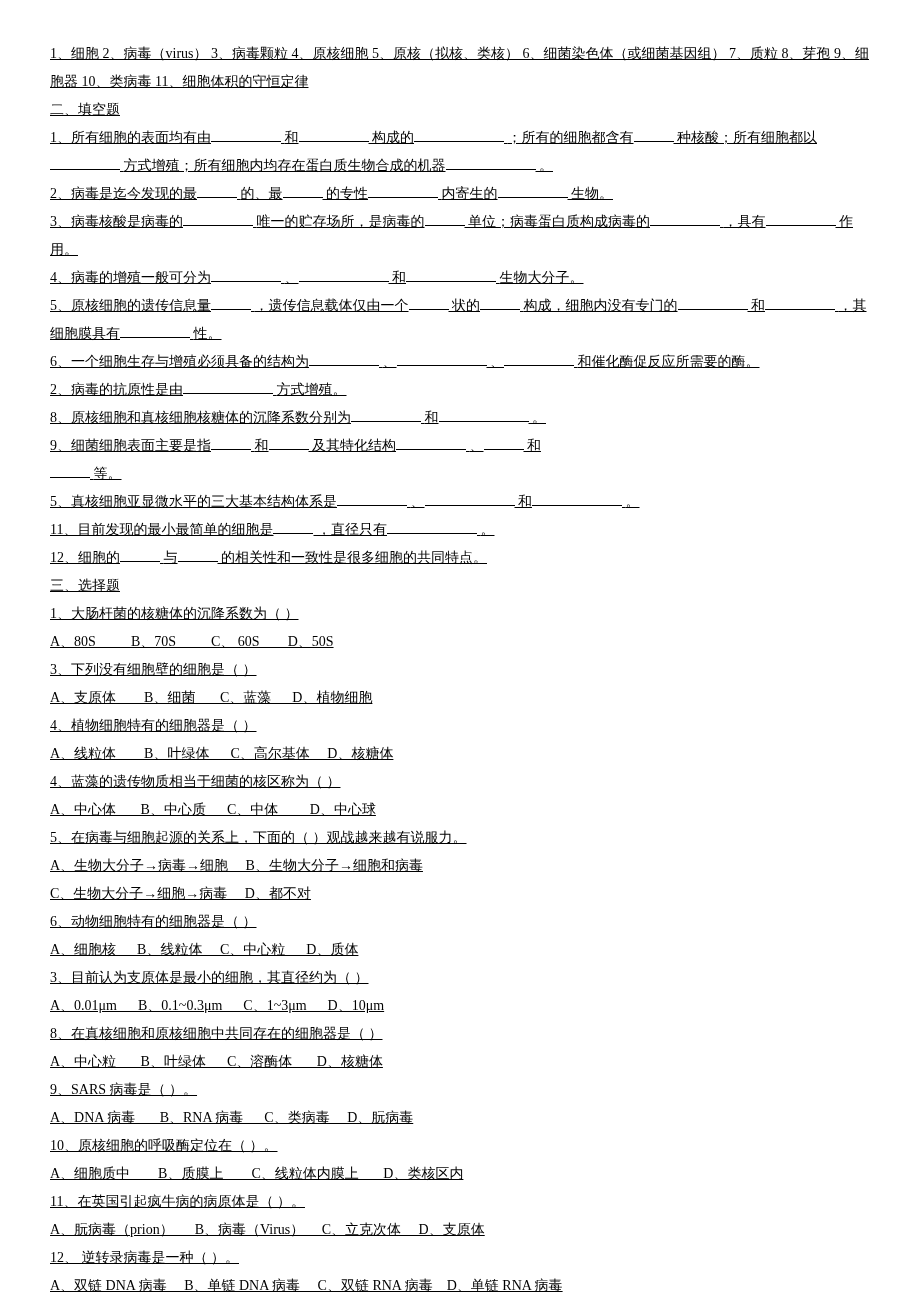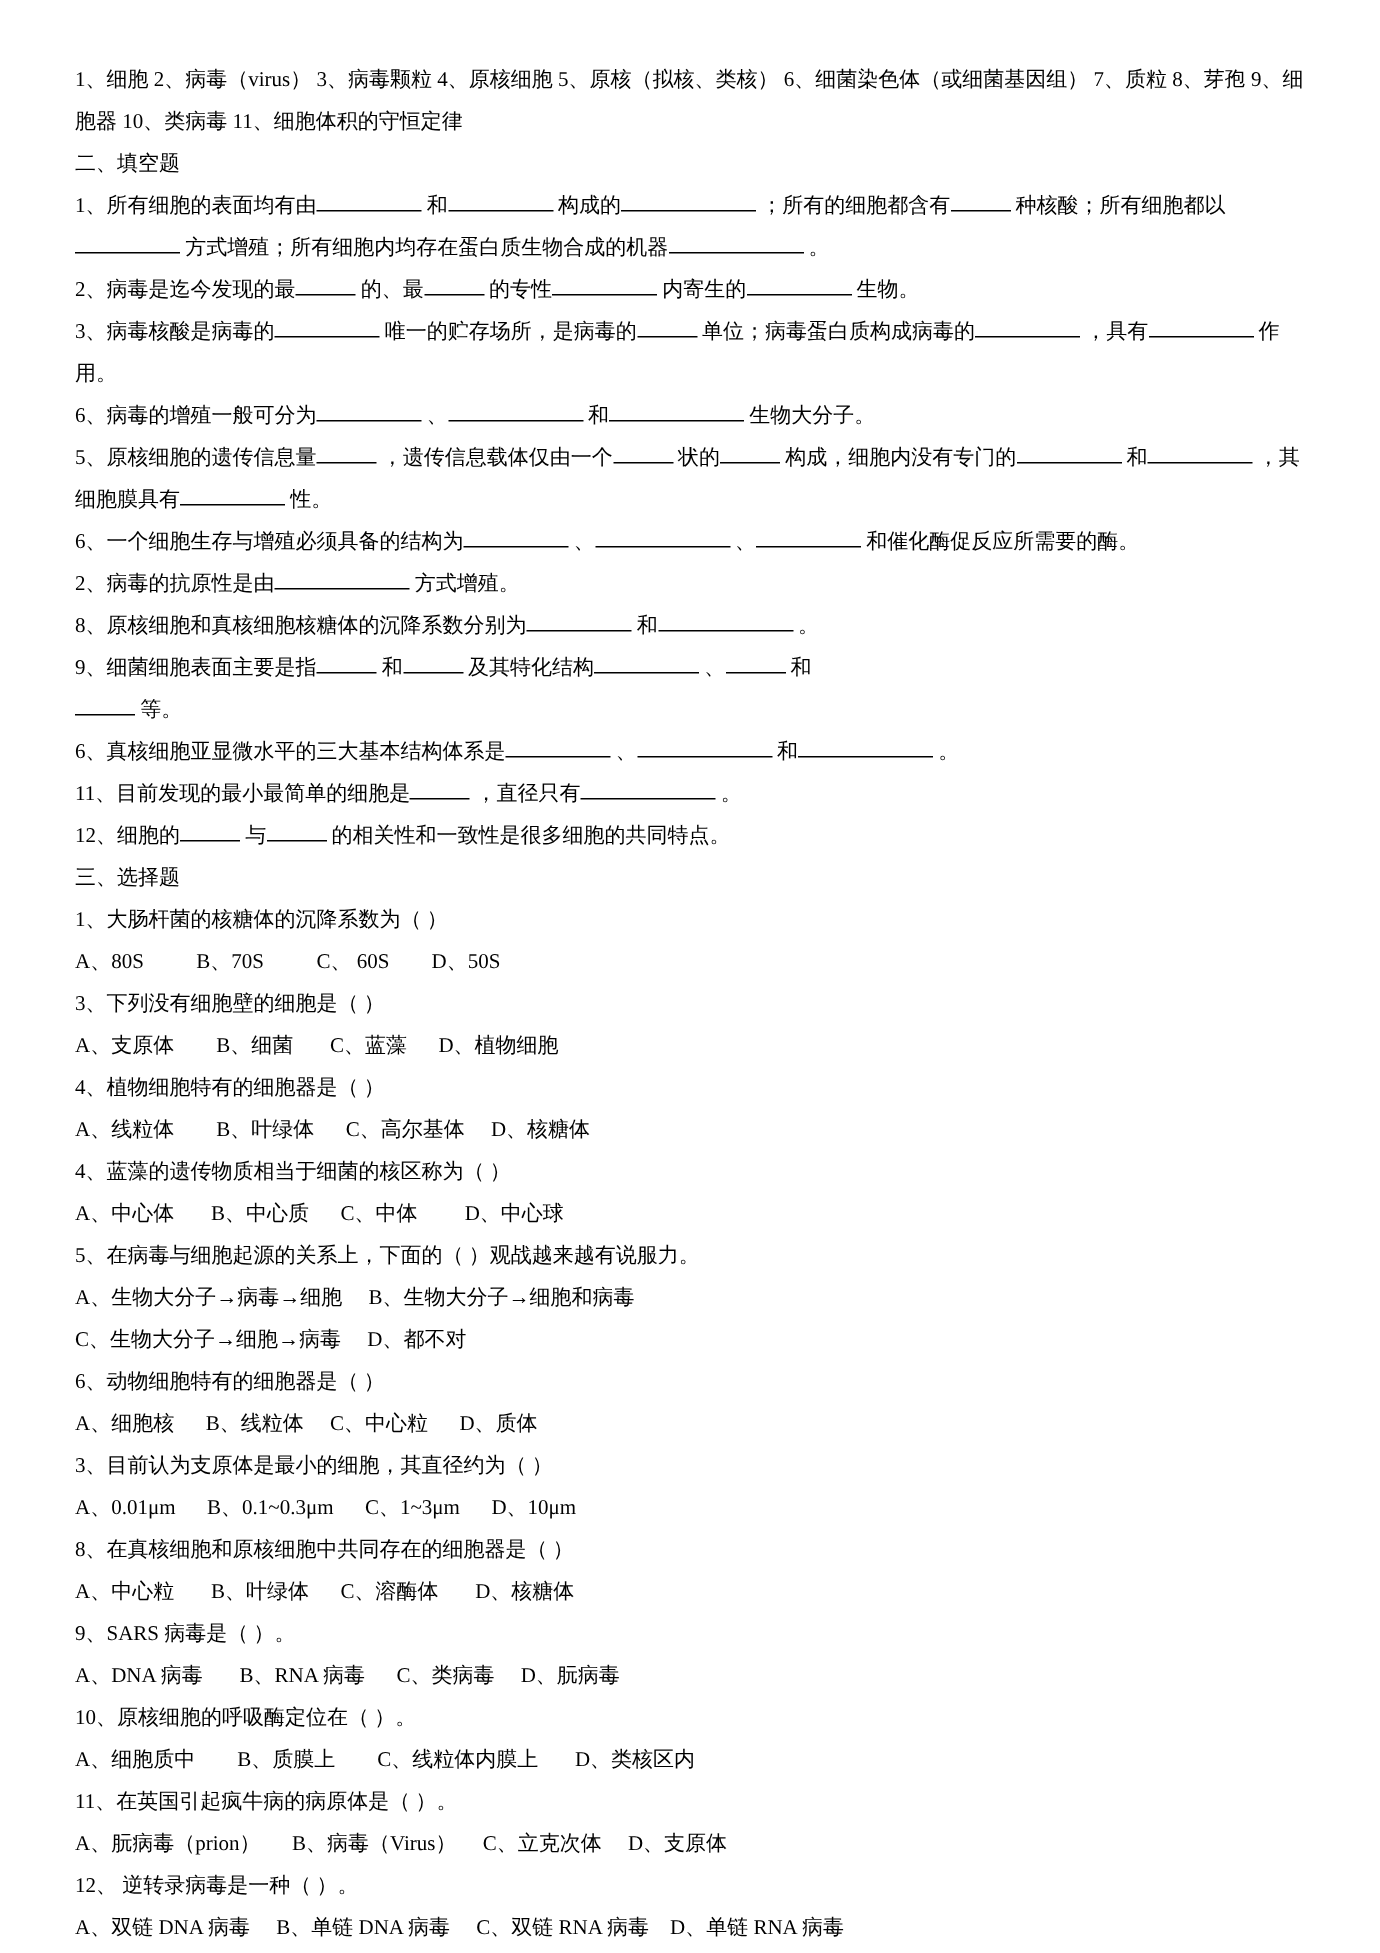--- a/index.html
+++ b/index.html
@@ -8,20 +8,21 @@
       line-height: 2;
       color: #000;
       background: #fff;
       margin: 0;
       padding: 40px 50px;
       width: 820px;
     }
     p {
       margin: 0;
       padding: 0;
+      text-decoration: underline;
     }
     .blank {
       display: inline-block;
       border-bottom: 1px solid #000;
       min-width: 60px;
       height: 1em;
       vertical-align: baseline;
     }
     .blank-sm { min-width: 40px; }
     .blank-md { min-width: 70px; }
@@ -60,21 +61,21 @@
 
 <p>
   <span>3、病毒核酸是病毒的</span><span class="blank blank-md"></span>
   <span>唯一的贮存场所，是病毒的</span><span class="blank blank-sm"></span>
   <span>单位；病毒蛋白质构成病毒的</span><span class="blank blank-md"></span>
   <span>，具有</span><span class="blank blank-md"></span>
   <span>作用。</span>
 </p>
 
 <p>
-  <span>6、病毒的增殖一般可分为</span><span class="blank blank-md"></span>
+  <span>4、病毒的增殖一般可分为</span><span class="blank blank-md"></span>
   <span>、</span><span class="blank blank-lg"></span>
   <span>和</span><span class="blank blank-lg"></span>
   <span>生物大分子。</span>
 </p>
 
 <p>
   <span>5、原核细胞的遗传信息量</span><span class="blank blank-sm"></span>
   <span>，遗传信息载体仅由一个</span><span class="blank blank-sm"></span>
   <span>状的</span><span class="blank blank-sm"></span>
   <span>构成，细胞内没有专门的</span><span class="blank blank-md"></span>
@@ -107,21 +108,21 @@
   <span>及其特化结构</span><span class="blank blank-md"></span>
   <span>、</span><span class="blank blank-sm"></span>
   <span>和</span>
 </p>
 <p>
   <span class="blank blank-sm"></span>
   <span>等。</span>
 </p>
 
 <p>
-  <span>6、真核细胞亚显微水平的三大基本结构体系是</span><span class="blank blank-md"></span>
+  <span>5、真核细胞亚显微水平的三大基本结构体系是</span><span class="blank blank-md"></span>
   <span>、</span><span class="blank blank-lg"></span>
   <span>和</span><span class="blank blank-lg"></span>
   <span>。</span>
 </p>
 
 <p>
   <span>11、目前发现的最小最简单的细胞是</span><span class="blank blank-sm"></span>
   <span>，直径只有</span><span class="blank blank-lg"></span>
   <span>。</span>
 </p>

